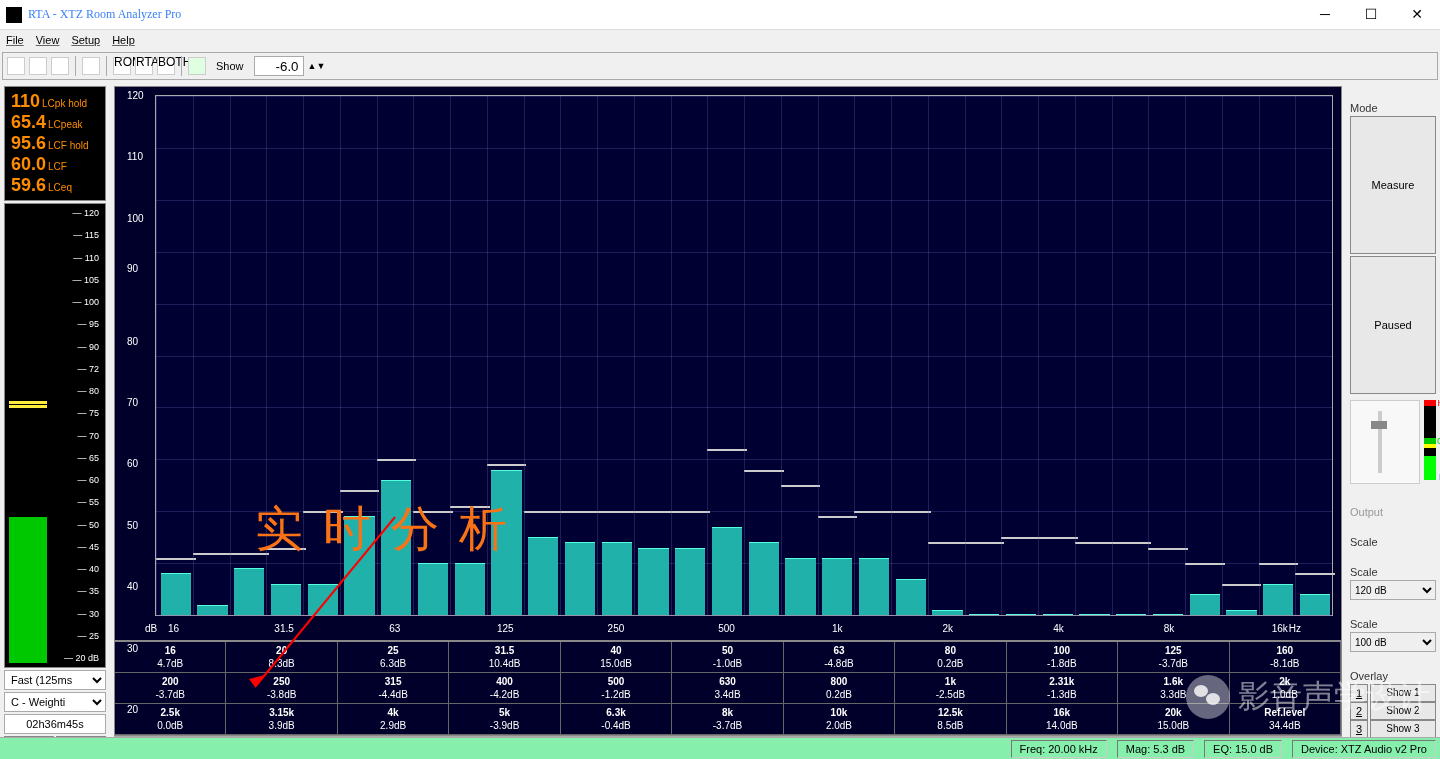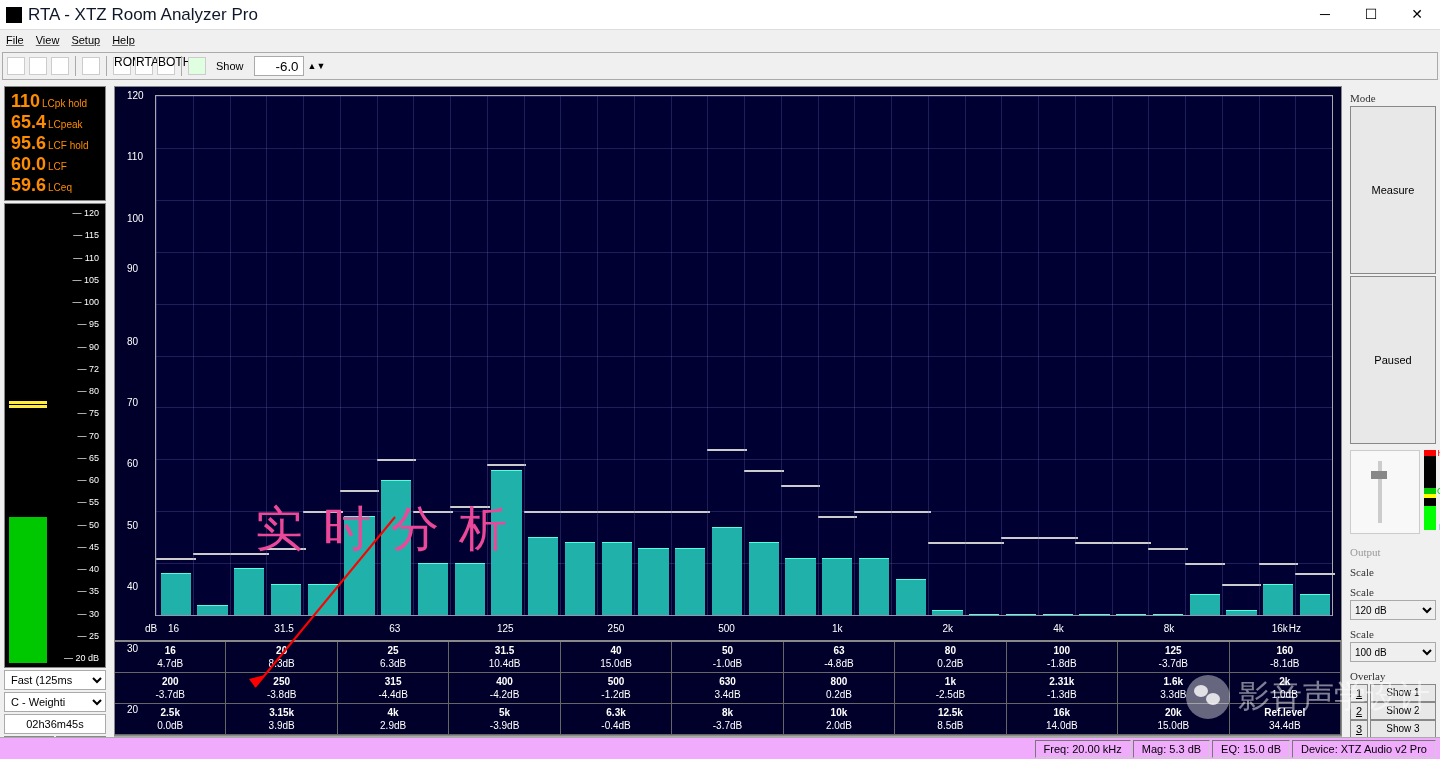--- a/index.html
+++ b/index.html
@@ -1,21 +1,21 @@
 <!DOCTYPE html>
 <html><head>
 <meta charset="utf-8">
 <style>
 * { box-sizing: border-box; margin: 0; padding: 0; font-family: "Microsoft Sans Serif", Tahoma, sans-serif; }
 body { background: #f0f0f0; width: 1440px; height: 759px; overflow: hidden; font-size: 11px; }
 
 
 .titlebar { height: 30px; background: #fff; display: flex; align-items: center; border-bottom: 1px solid #ddd; }
 .titlebar .icon { width: 16px; height: 16px; margin: 0 6px; background: #000; }
-.titlebar .title { flex: 1; color: #0f172a; font-size: 17px; }
+.titlebar .title { flex: 1; color: #3b82f6; font-size: 12px; font-family: Liberation Serif, serif; }
 .titlebar .winbtns { display: flex; }
 .titlebar .winbtns div { width: 46px; height: 30px; display: flex; align-items: center; justify-content: center; font-size: 14px; font-family: "Segoe UI Symbol"; }
 
 
 .menubar { height: 20px; background: #f0f0f0; display: flex; align-items: center; padding: 0 6px; gap: 12px; }
 .menubar span { text-decoration: underline; text-decoration-color: #666; cursor: default; }
 
 
 .toolbar { height: 28px; background: #f0f0f0; border: 1px solid #aaa; margin: 2px; display: flex; align-items: center; padding: 0 4px; gap: 4px; }
 .toolbar .tb-icon { width: 18px; height: 18px; border: 1px solid #ccc; background: #fff; }
@@ -53,44 +53,44 @@
 .chart-inner { position: absolute; left: 40px; right: 8px; top: 8px; bottom: 24px; border: 1px solid #aaa; background: #000033; }
 .chart-inner .grid-h, .chart-inner .grid-v { position: absolute; background: rgba(100,100,180,0.3); }
 .chart-inner .grid-h { left: 0; right: 0; height: 1px; }
 .chart-inner .grid-v { top: 0; bottom: 0; width: 1px; }
 .bar { position: absolute; bottom: 0; background: #20b2aa; border-top: 1px solid #5fd; }
 .peak-mark { position: absolute; height: 2px; background: #ccc; }
 .y-tick { position: absolute; left: 12px; color: #fff; font-size: 10px; transform: translateY(-50%); }
 .x-tick { position: absolute; bottom: 6px; color: #fff; font-size: 10px; transform: translateX(-50%); }
 
 
-.annotation { position: absolute; color: #ec4899; font-size: 48px; font-family: "KaiTi","SimSun",serif; pointer-events: none; letter-spacing: 20px; text-align: right; }
+.annotation { position: absolute; color: #f97316; font-size: 48px; font-family: "KaiTi","SimSun",serif; pointer-events: none; letter-spacing: 20px; text-align: right; }
 .arrow { position: absolute; pointer-events: none; }
 
 
 .data-table { border: 1px solid #888; background: #00002a; color: #fff; }
 .dt-row { display: flex; border-bottom: 1px solid #666; }
 .dt-cell { flex: 1; border-right: 1px solid #666; text-align: center; padding: 2px 0; font-size: 10px; line-height: 13px; }
 .dt-cell .f { font-weight: bold; }
 
 
 .tabs { height: 20px; display: flex; border: 1px solid #aaa; background: #f0f0f0; }
 .tab { padding: 2px 16px; border-right: 1px solid #aaa; font-size: 11px; cursor: default; }
 .tab.active { background: #fff; }
 
 
-.grp-label { font-size: 11px; color: #333; margin-top: 6px; font-family: Liberation Serif, serif; }
+.grp-label { font-size: 11px; color: #333; margin-top: 16px; }
 .right-panel select { width: 100%; height: 20px; border: 1px solid #aaa; font-size: 10px; }
 .overlay-row { display: flex; gap: 2px; }
 .overlay-row .n { width: 18px; height: 18px; border: 1px solid #888; background: #e8e8e8; text-align: center; line-height: 16px; text-decoration: underline; }
 .overlay-row .s { flex: 1; height: 18px; border: 1px solid #888; background: #e8e8e8; text-align: center; line-height: 16px; font-size: 10px; }
 .level-indicator { width: 12px; height: 80px; background: #000; position: relative; margin-left: auto; }
 
 
-.statusbar { position: fixed; bottom: 0; left: 0; right: 0; height: 22px; background: #f0abfc; border-top: 1px solid #aaa; display: flex; align-items: center; justify-content: flex-end; gap: 2px; padding: 0 4px; font-size: 11px; }
+.statusbar { position: fixed; bottom: 0; left: 0; right: 0; height: 22px; background: #86efac; border-top: 1px solid #aaa; display: flex; align-items: center; justify-content: flex-end; gap: 10px; padding: 0 4px; font-size: 11px; }
 .statusbar .cell { border: 1px inset #ccc; padding: 2px 8px; }
 
 
 .watermark { position: fixed; right: 10px; bottom: 40px; color: rgba(255,255,255,0.5); font-size: 32px; font-family: "Microsoft YaHei"; pointer-events: none; display: flex; align-items: center; gap: 8px; }
 .watermark .wx { width: 44px; height: 44px; border-radius: 50%; background: rgba(255,255,255,0.4); position: relative; }
 </style>
 </head>
 <body>
 
 <div class="titlebar">

